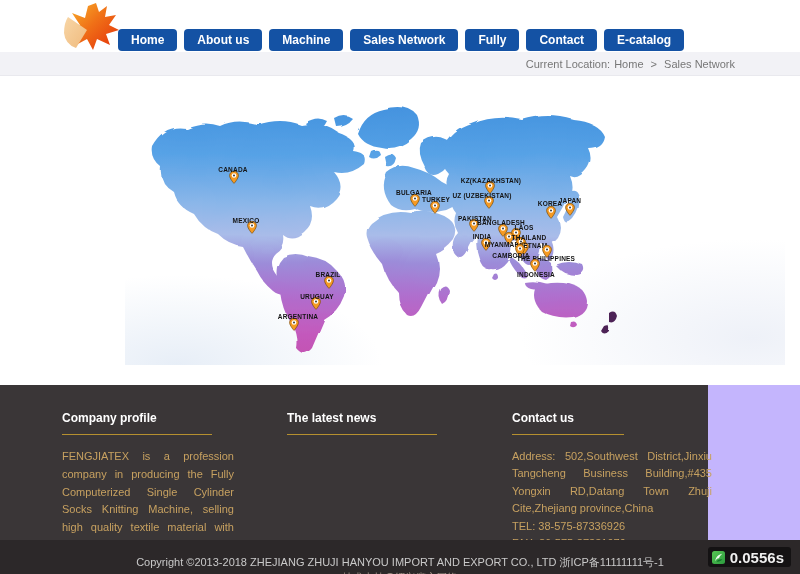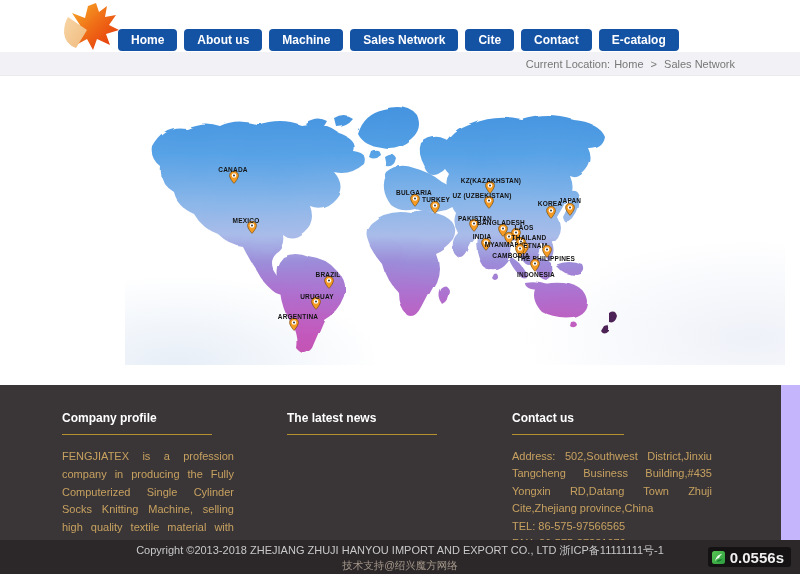--- a/index.html
+++ b/index.html
@@ -27,33 +27,33 @@
       radial-gradient(ellipse 340px 150px at 8% 100%, #e7eef7 0%, rgba(255,255,255,0) 60%),
       radial-gradient(ellipse 420px 180px at 95% 90%, #eef1f8 0%, rgba(255,255,255,0) 55%),
       #fff;}
   .map-box svg.world{position:absolute;left:0;top:0;}
   .markers{position:absolute;left:0;top:0;width:660px;height:270px;}
   .pin{position:absolute;width:10px;height:13px;transform:translate(-50%,-55%);}
   .pin-label{position:absolute;transform:translate(-50%,-50%);font-size:6.5px;font-weight:bold;
     color:#141414;letter-spacing:.2px;white-space:nowrap;}
 
   
-  .footer{position:absolute;left:0;top:385px;width:781px;height:155px;background:#3a3637;}
+  .footer{position:absolute;left:0;top:385px;width:708px;height:155px;background:#3a3637;}
   .fcol{position:absolute;top:26px;}
   .fcol h4{margin:0;color:#fff;font-size:12px;font-weight:bold;}
   .gold-line{height:1px;background:#b5902f;margin-top:9px;margin-bottom:13px;}
   .fcol .ftext{color:#c7a160;font-size:11px;line-height:1.62;text-align:justify;}
   .col1{left:62px;width:172px;}
   .col2{left:287px;width:172px;}
   .col3{left:512px;width:200px;}
   .contact-line{color:#c7a160;font-size:11px;line-height:1.58;text-align:justify;}
 
   
   .bottombar{position:absolute;left:0;top:540px;width:800px;height:34px;background:#2c2829;}
-  .copy1{margin-top:3px;text-align:center;font-size:11px;color:#c9c9c9;}
+  .copy1{margin-top:15px;text-align:center;font-size:11px;color:#c9c9c9;}
   .copy2{text-align:center;font-size:10.5px;color:#a4978b;margin-top:1px;}
   .badge{position:absolute;right:9px;top:7px;height:20px;display:flex;align-items:center;gap:5px;
     background:#141213;border-radius:3px;padding:0 7px 0 4px;}
   .badge .t{color:#efefef;font-size:15px;font-weight:bold;}
 </style>
 </head>
 <body>
 
 <div class="page">
 
@@ -71,21 +71,21 @@
         </linearGradient>
       </defs>
       <path fill="url(#leafg)" d="M40 2 L43 11 L51 5 L49 16 L60 14 L53 24 L63 29 L50 33 L54 44 L41 38 L37 49 L31 38 L20 44 L25 31 L13 30 L24 24 L16 12 L29 17 L32 5 Z"></path>
       <path fill="url(#coneg)" d="M12 16 L31 29 L20 47 Q9 43 8 32 Q8 22 12 16 Z"></path>
     </svg>
     <div class="nav">
       <div class="nav-btn">Home</div>
       <div class="nav-btn">About us</div>
       <div class="nav-btn">Machine</div>
       <div class="nav-btn">Sales Network</div>
-      <div class="nav-btn">Cite</div>
+      <div class="nav-btn">Fully</div>
       <div class="nav-btn">Contact</div>
       <div class="nav-btn">E-catalog</div>
     </div>
   </div>
 
   <div class="crumbbar">
     <div class="crumb">
       <span>Current Location:</span><span class="home">Home</span>
       <span>&gt;</span>
       <span>Sales Network</span>
@@ -299,21 +299,21 @@
       <div class="ftext">FENGJIATEX is a profession company in producing the Fully Computerized Single Cylinder Socks Knitting Machine, selling high quality textile material with excellent aftersales service. It founded in Oct. of 2006, located in socks town well known in the world of Datang Town.</div>
     </div>
     <div class="fcol col2">
       <h4>The latest news</h4>
       <div class="gold-line" style="width:150px"></div>
     </div>
     <div class="fcol col3">
       <h4>Contact us</h4>
       <div class="gold-line" style="width:112px"></div>
       <div class="contact-line">Address: 502,Southwest District,Jinxiu Tangcheng Business Building,#435 Yongxin RD,Datang Town Zhuji Cite,Zhejiang province,China</div>
-      <div class="contact-line">TEL: 86-575-97566565</div>
+      <div class="contact-line">TEL: 38-575-87336926</div>
       <div class="contact-line">FAX: 86-575-87331979</div>
       <div class="contact-line">E-mail: park@fengjiatex.net/maggie@fengjiatex.net</div>
     </div>
   </div>
 
   <div class="bottombar">
     <div class="copy1">Copyright ©2013-2018 ZHEJIANG ZHUJI HANYOU IMPORT AND EXPORT CO., LTD 浙ICP备11111111号-1</div>
     <div class="copy2">技术支持@绍兴魔方网络</div>
     <div class="badge">
       <svg width="13" height="13" viewBox="0 0 13 13">

